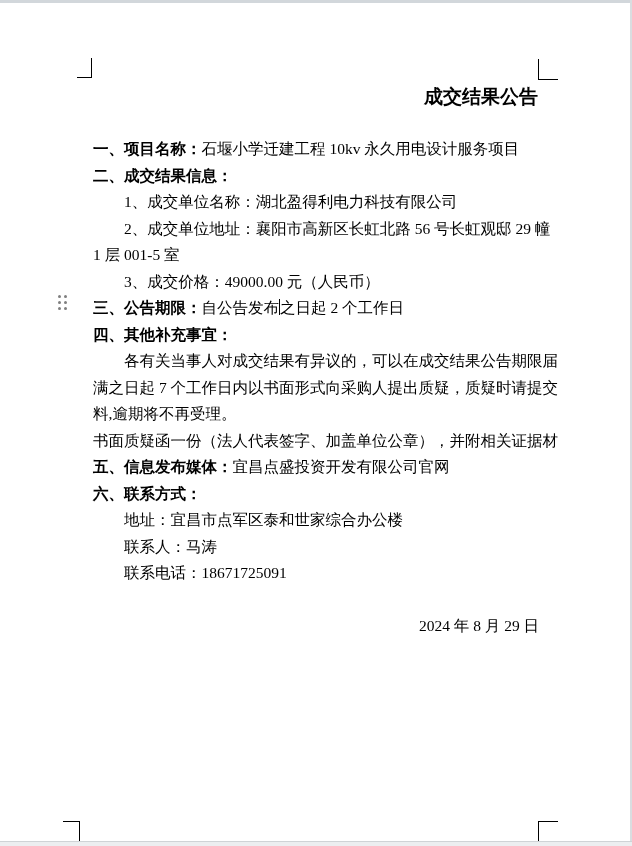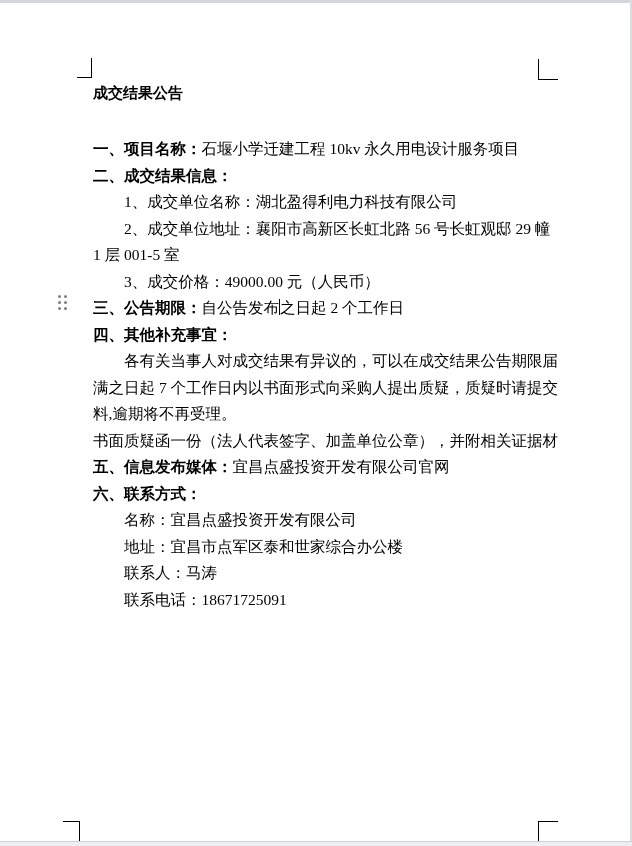--- a/index.html
+++ b/index.html
@@ -44,21 +44,21 @@
     grid-auto-rows: 3px;
     column-gap: 3px; row-gap: 3px;
   }
   .drag-handle .dot {
     width: 3px; height: 3px; border-radius: 50%;
     background: var(--drag-handle, #7f7f7f);
   }
   
   .doc-title {
     position: absolute; left: 93px; top: 84px; width: 445px;
-    text-align: left; font-weight: bold; font-size: 15px;
+    text-align: right; font-weight: bold; font-size: 19px;
     white-space: nowrap;
     font-family: Liberation Mono, monospace;
   }
   .doc-body {
     position: absolute; left: 93px; top: 136px; width: 446px;
     font-size: 15.5px; line-height: 26.5px;
   }
   .line { height: 26.5px; white-space: nowrap; }
   .line.indent { text-indent: 31px; }
   .label { font-weight: bold; }
@@ -144,32 +144,32 @@
   </div>
 
   <div class="line">
     <span class="label">五、信息发布媒体：</span><span>宜昌点盛投资开发有限公司官网</span>
   </div>
 
   <div class="line">
     <span class="label">六、联系方式：</span><span></span>
   </div>
 
-  <div class="line indent">
-    <span>名称：宜昌点盛投资开发有限公司</span>
-  </div>
 
   <div class="line indent">
     <span>地址：宜昌市点军区泰和世家综合办公楼</span>
   </div>
 
   <div class="line indent">
     <span>联系人：马涛</span>
   </div>
 
   <div class="line indent">
     <span>联系电话：18671725091</span>
   </div>
 
   <div class="blank"></div>
 
+  <div class="line date-line">
+    <span>2024 年 8 月 29 日</span>
+  </div>
 
 </div>
 
 </body></html>

